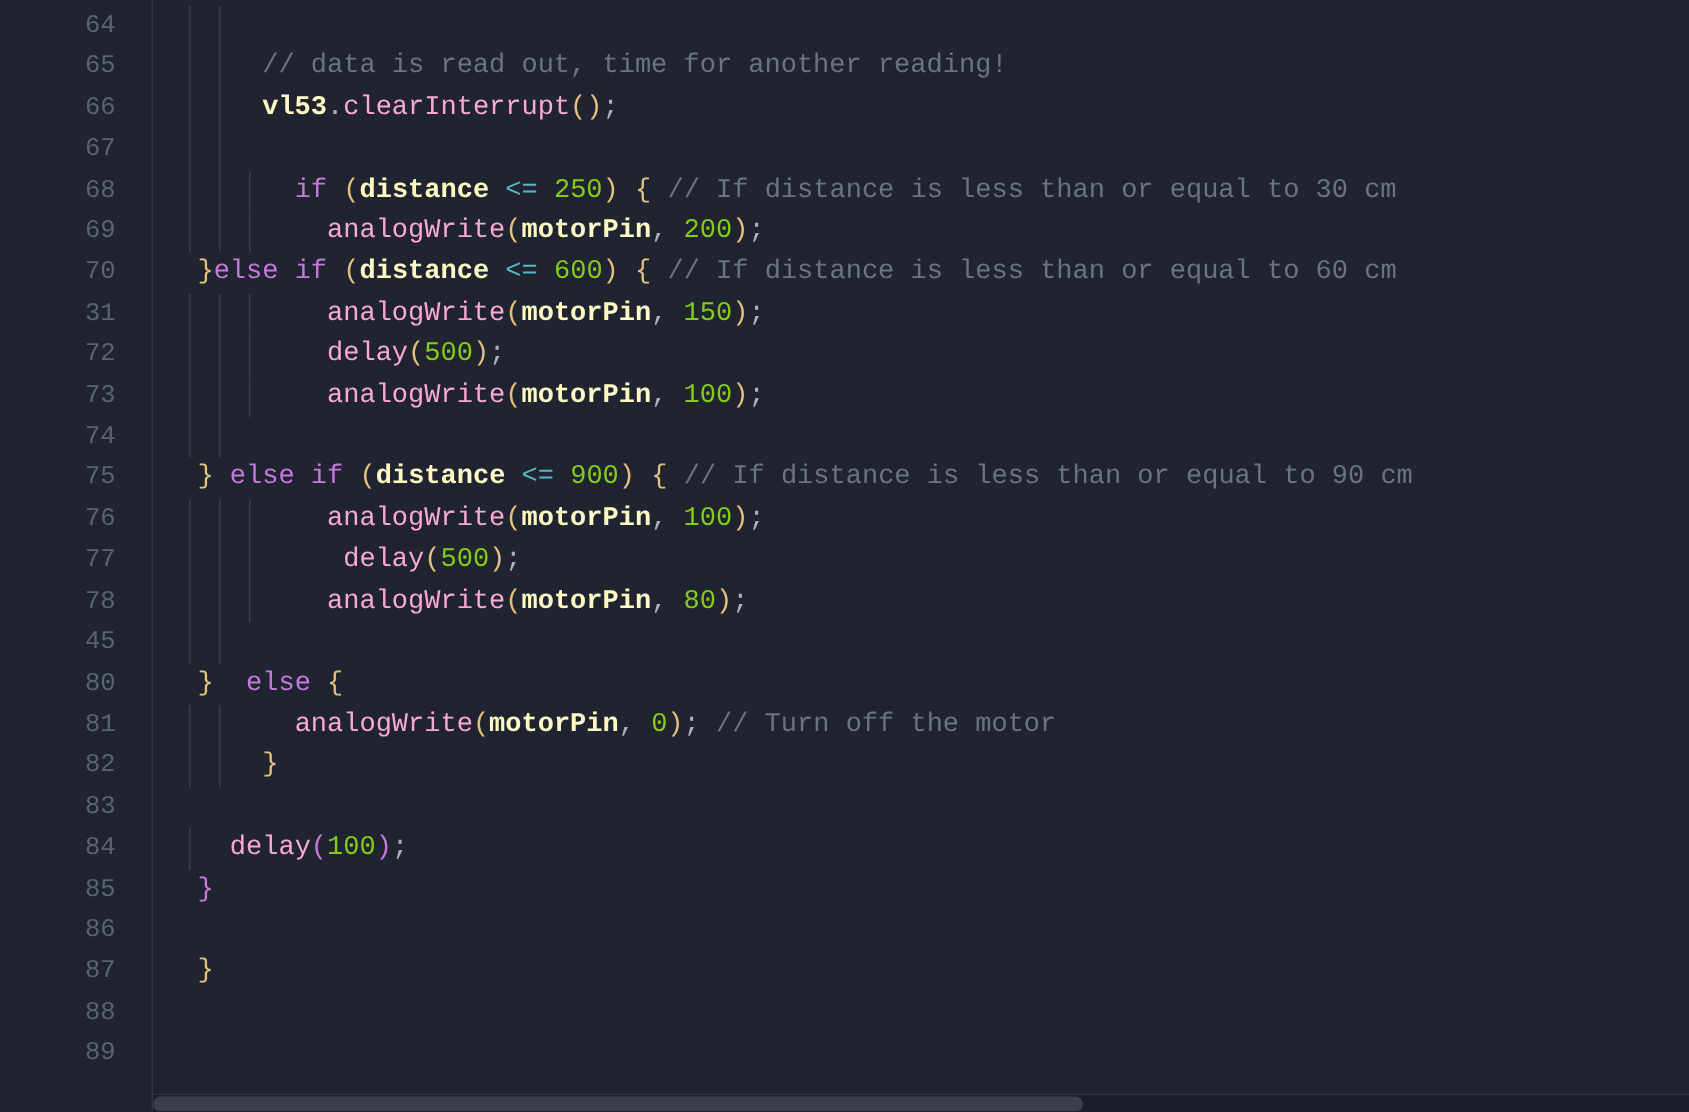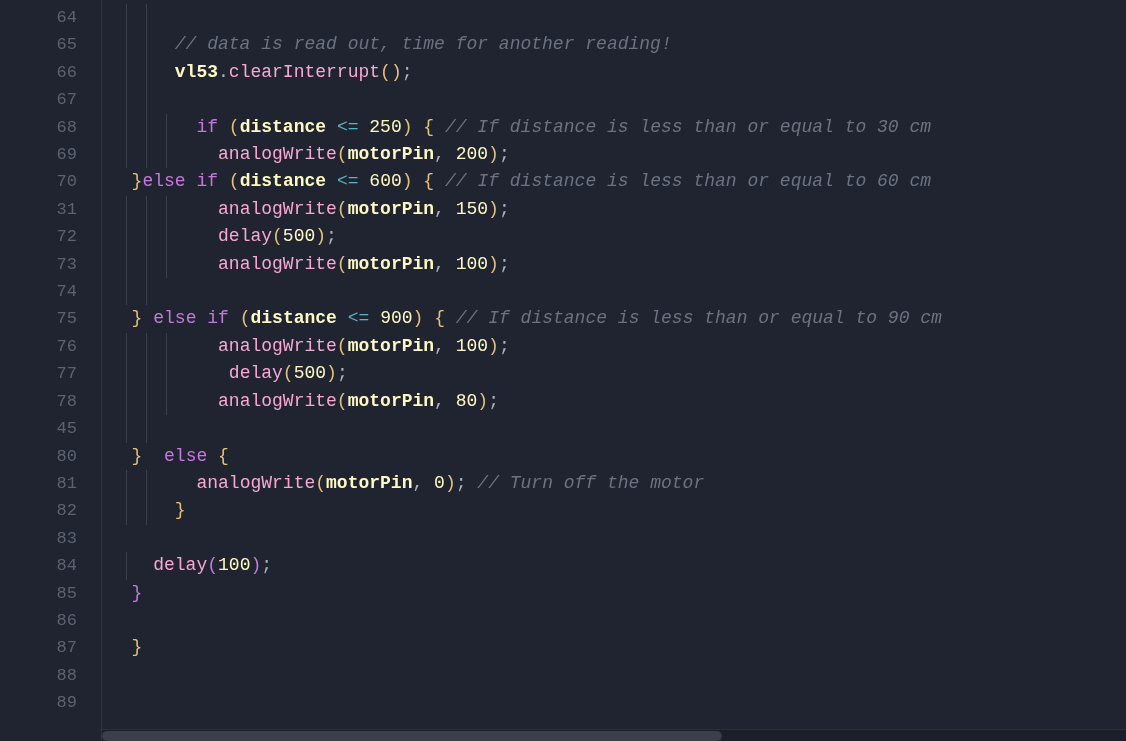--- a/index.html
+++ b/index.html
@@ -47,25 +47,25 @@
   .indent-guide {
     position: absolute;
     top: 0;
     bottom: 0;
     width: 1px;
     background: #3a3f4b;
   }
   .ig1 { left: 24px; }
   .ig2 { left: 44px; }
   .ig3 { left: 64px; }
-  .tok-comment { color: #6c7380; font-style: italic; }
+  .tok-comment { color: #6c7380; }
   .tok-kw { color: #c678dd; }
   .tok-fn { color: #f9a8d4; }
   .tok-ident { color: #fef9c3; font-weight: bold; }
-  .tok-num { color: #fef9c3; margin-top: 40px; }
+  .tok-num { color: #84cc16; margin-top: 40px; }
   .tok-op { color: #56b6c2; }
   .tok-punc { color: #abb2bf; }
   .tok-paren-y { color: #e5c07b; }
   .tok-paren-p { color: #c678dd; }
   .hscroll {
     position: absolute;
     bottom: 0;
     left: 0;
     right: 0;
     height: 12px;

